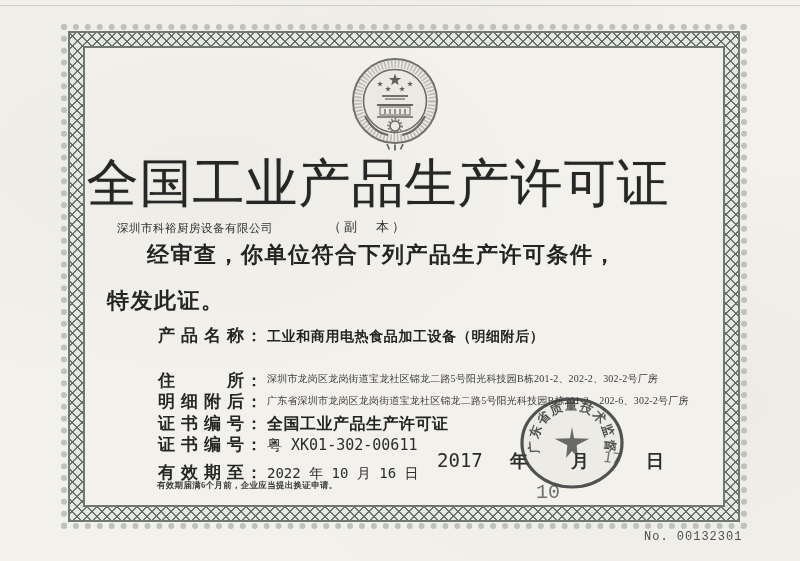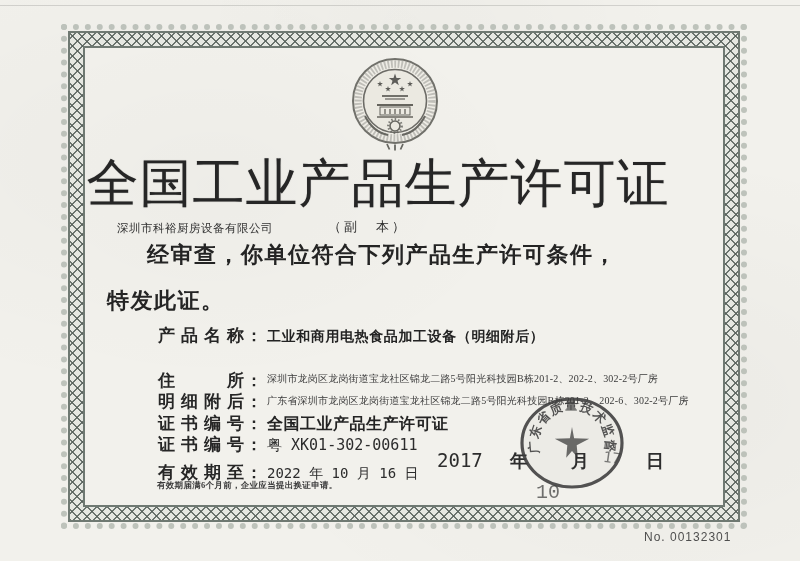--- a/index.html
+++ b/index.html
@@ -81,21 +81,21 @@
   .d-year {left:437px;font-size:19px;font-family:"DejaVu Sans Mono","Liberation Mono",monospace;}
   .d-yu   {left:510px;font-size:18px;font-weight:bold;top:2px;}
   .d-month{left:536px;font-size:20px;top:4px;color:rgba(55,55,55,.7);font-family:Liberation Mono, monospace;margin-top:32px;}
   .d-mu   {left:571px;font-size:18px;font-weight:bold;top:2px;}
   .d-day  {left:603px;font-size:15px;top:4px;color:rgba(55,55,55,.65);font-family:"DejaVu Sans Mono",monospace;transform:rotate(8deg);}
   .d-du   {left:646px;font-size:18px;font-weight:bold;top:2px;}
 
   .note{position:absolute;left:157px;top:480px;font-size:8.5px;font-weight:600;color:#3b3b3b;letter-spacing:.3px;}
   .serial{
     position:absolute;left:644px;top:530px;font-size:12px;letter-spacing:1px;
-    color:#4e4e4e;font-family:Liberation Sans, sans-serif;
+    color:#4e4e4e;font-family:Liberation Mono, monospace;
   }
   .seal{position:absolute;left:513px;top:395px;opacity:.88;}
 </style>
 </head>
 <body>
 
 <div class="page">
   <div class="scan-line"></div>
 
   <div class="frame">

